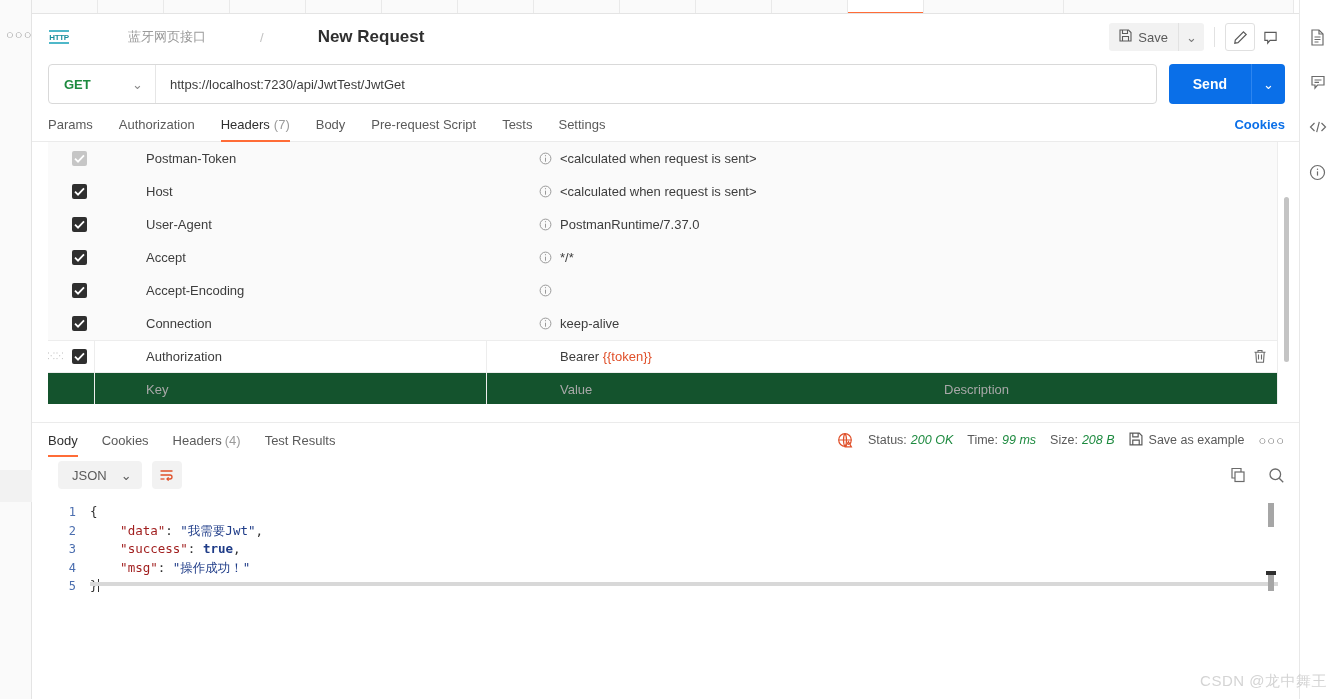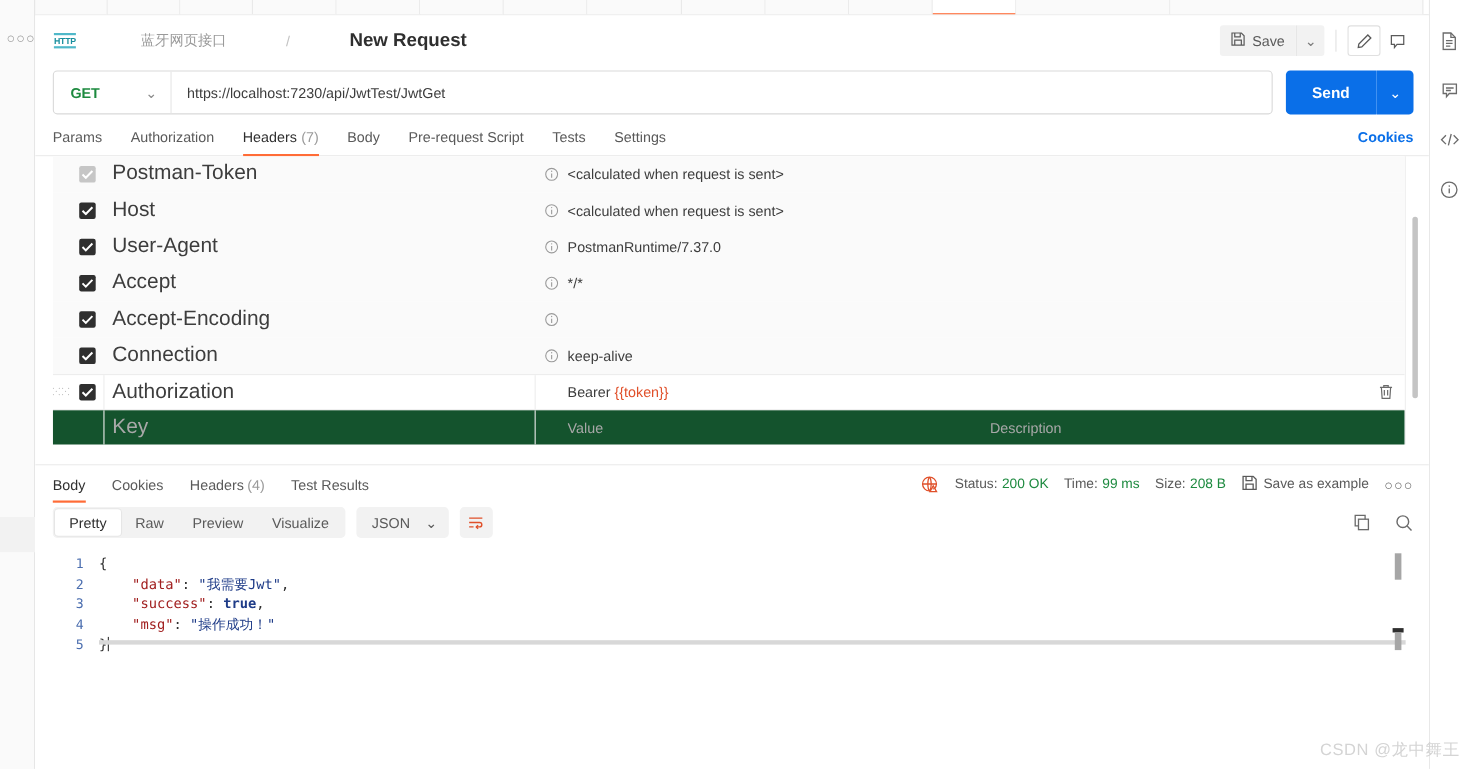--- a/index.html
+++ b/index.html
@@ -149,21 +149,21 @@
     color: #b9b9b9; font-size: 9px; line-height: 5px; letter-spacing: 1px;
   }
   .grip span { display: block; }
   .cbcell { width: 30px; display: flex; align-items: center; justify-content: center; }
   .cb {
     width: 15px; height: 15px; border-radius: 2px; background: #2f2f2f;
     display: flex; align-items: center; justify-content: center; cursor: pointer;
   }
   .cb.disabled { background: #c6c6c6; }
   .cb svg { display: block; }
-  .kcell { flex: 0 0 392px; color: #3d3d3d; font-size: 19px; padding-left: 8px; overflow: hidden; white-space: nowrap; }
+  .kcell { flex: 0 0 392px; color: #3d3d3d; font-size: 13px; padding-left: 8px; overflow: hidden; white-space: nowrap; margin-left: 44px; }
   .kcell.ph { color: #a8a8a8; }
   .icell { width: 30px; display: flex; align-items: center; justify-content: center; color: #9a9a9a; }
   .vcell { flex: 0 0 376px; color: #3d3d3d; font-size: 13px; overflow: hidden; white-space: nowrap; }
   .vcell.ph { color: #a8a8a8; }
   .vcell .tokvar { color: #e0502a; }
   .dcell { flex: 1; color: #a8a8a8; font-size: 13px; padding-left: 8px; display: flex; align-items: center; }
   .trash { margin-left: auto; margin-right: 10px; color: #6b6b6b; cursor: pointer; display: flex; }
   .vsep { position: absolute; top: 0; bottom: 0; width: 1px; background: #ededed; }
 
   .hdr-sb {
@@ -175,21 +175,21 @@
   .resp { position: absolute; left: 0; right: 0; top: 408px; bottom: 0; background: #fff; border-top: 1px solid #ebebeb; }
   .resptabs { display: flex; align-items: center; height: 34px; padding: 0 14px 0 16px; position: relative; }
   .rsptab {
     position: relative; height: 34px; display: flex; align-items: center;
     margin-right: 24px; color: #5a5a5a; font-size: 13px; cursor: pointer; white-space: nowrap;
   }
   .rsptab.active { color: #2f2f2f; }
   .rsptab.active::after { content: ""; position: absolute; left: 0; right: 0; bottom: 0; height: 2px; background: #ff6c37; }
   .rsptab .cnt { color: #9a9a9a; margin-left: 3px; }
   .statwrap { margin-left: auto; display: flex; align-items: center; gap: 14px; font-size: 12.5px; color: #5a5a5a; }
-  .statwrap .ok { color: #1d8a3f; }
+  .statwrap .ok { color: #1d8a3f; font-style: italic; }
   .statwrap .item { display: flex; align-items: center; gap: 4px; white-space: nowrap; }
   .savex { display: flex; align-items: center; gap: 6px; cursor: pointer; color: #5a5a5a; }
   .dots3 { color: #6b6b6b; letter-spacing: 1px; cursor: pointer; font-size: 13px; }
 
   .fmtbar { display: flex; align-items: center; padding: 0 14px 0 16px; height: 36px; gap: 0; }
   .pillgroup { display: flex; align-items: center; background: #f2f2f2; border-radius: 4px; height: 28px; padding: 2px; }
   .pill {
     height: 24px; padding: 0 13px; display: flex; align-items: center; border-radius: 3px;
     color: #5a5a5a; font-size: 13px; cursor: pointer; white-space: nowrap;
   }
@@ -600,26 +600,20 @@
                   <path d="M3.5 12V7.5h6V12"></path>
               </svg>
             </span>
             <span>Save as example</span>
           </span>
           <span class="dots3">○○○</span>
         </div>
       </div>
 
       <div class="fmtbar">
-        <div class="pillgroup" id="fmtpills">
-            <div class="pill on">Pretty</div>
-            <div class="pill">Raw</div>
-            <div class="pill">Preview</div>
-            <div class="pill">Visualize</div>
-          </div>
         <div class="jsonsel">
           <span>JSON</span>
           <span>⌄</span>
         </div>
         <div class="wrapbtn">
           <svg width="15" height="14" viewBox="0 0 15 14" fill="none" stroke="currentColor" stroke-width="1.3">
             <path d="M1.5 3h12M1.5 7h9.5a2 2 0 010 4H8"></path>
               <path d="M9.6 9.4L8 11l1.6 1.6"></path>
               <path d="M1.5 11h4"></path>
           </svg>

